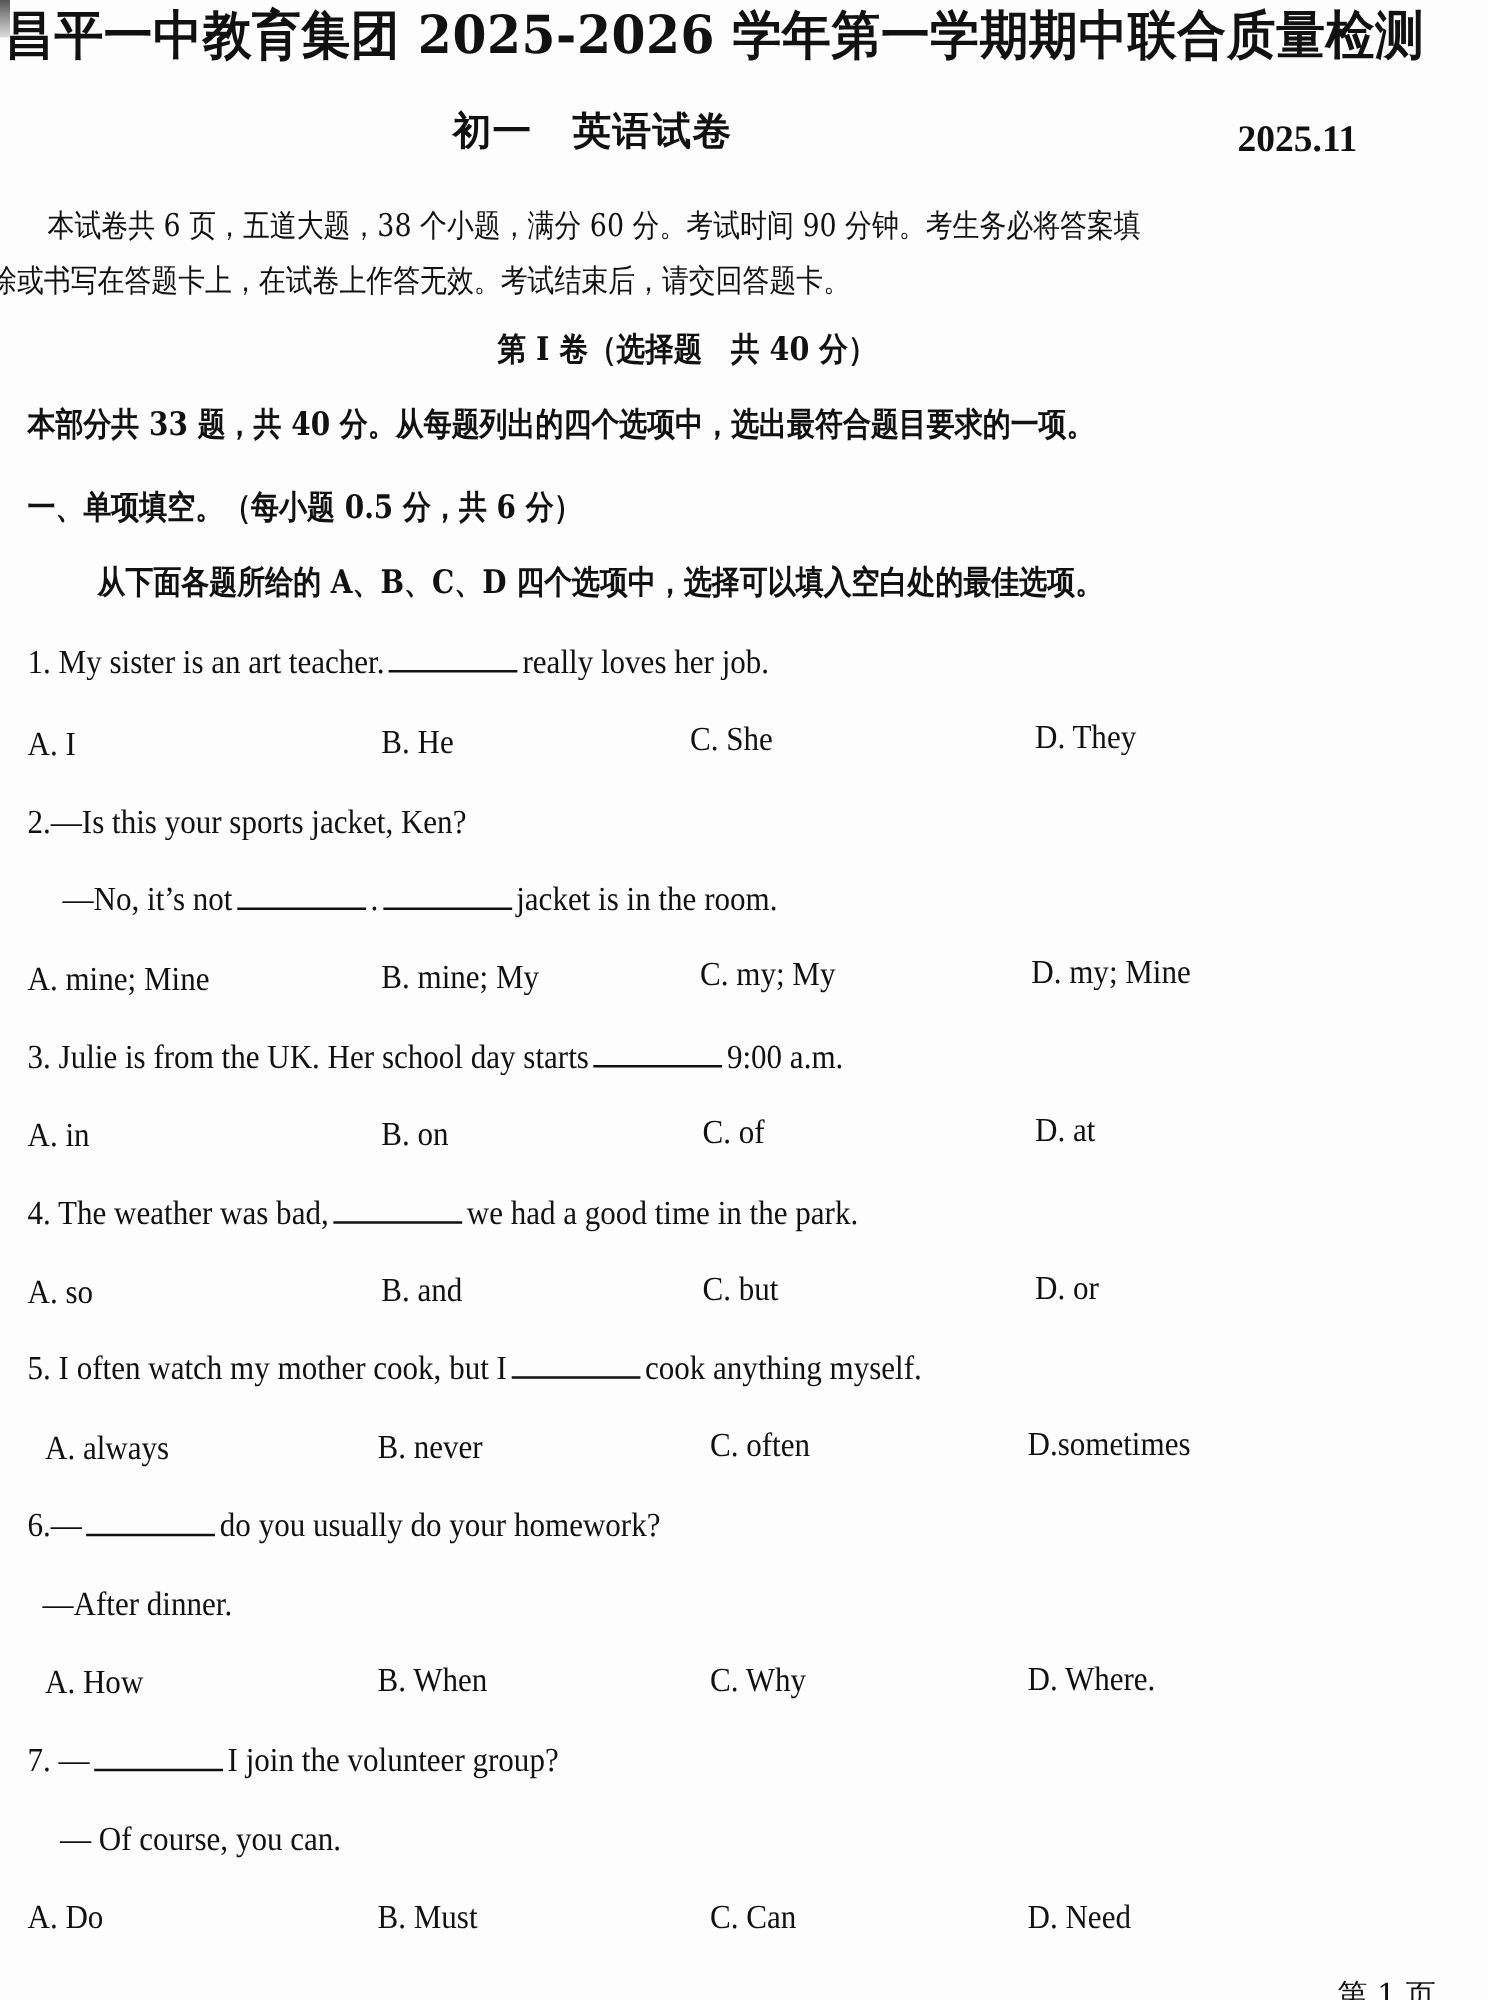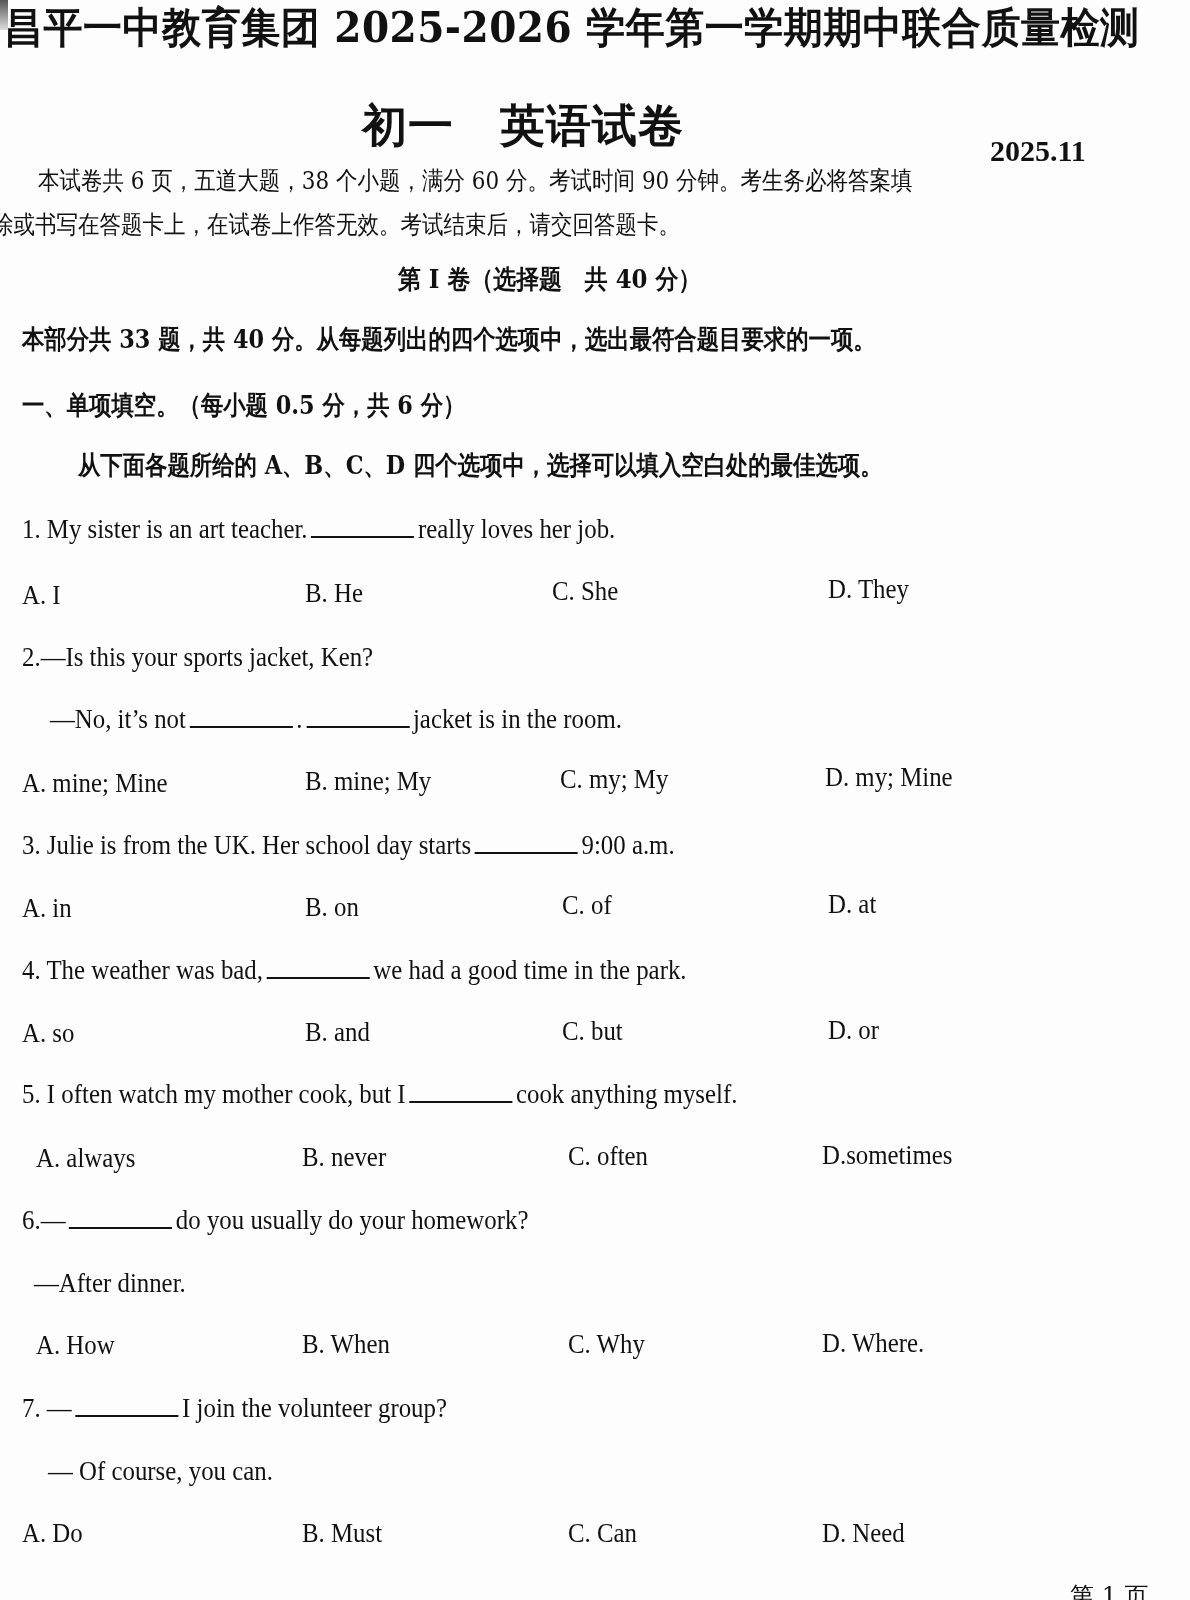--- a/index.html
+++ b/index.html
@@ -7,22 +7,22 @@
     width: 1190px; height: 1600px; overflow: hidden;
     background: #fdfdfd; color: #111;
     font-family: "Liberation Serif", "DejaVu Serif", serif;
     position: relative;
   }
   .abs { position: absolute; white-space: nowrap; }
   .title {
     left: 4px; top: 0px; font-size: 42px; font-weight: bold; letter-spacing: 0.5px;
     font-family: "DejaVu Serif", "Liberation Serif", serif; transform: scaleX(0.93); transform-origin: left top;
   }
-  .subtitle { left: 362px; top: 96px; font-size: 45px; font-weight: bold; letter-spacing: 1px; font-family: "DejaVu Serif", serif; }
-  .date { left: 990px; top: 95px; font-size: 30px; font-weight: bold; font-family: "Liberation Serif", serif; margin-top: 39px; }
+  .subtitle { left: 362px; top: 84px; font-size: 31px; font-weight: bold; letter-spacing: 1px; font-family: "DejaVu Serif", serif; }
+  .date { left: 990px; top: 95px; font-size: 30px; font-weight: bold; font-family: "Liberation Serif", serif; }
   .intro { font-size: 25px; font-family: "DejaVu Serif", serif; transform: scaleX(0.86); transform-origin: left top; }
   .part-title { left: 398px; top: 262px; font-size: 26px; font-weight: bold; font-family: "DejaVu Serif", serif; transform: scaleX(0.88); transform-origin: left top; }
   .instr { font-size: 26px; font-weight: bold; font-family: "DejaVu Serif", serif; transform: scaleX(0.86); transform-origin: left top; }
   .q { font-size: 27px; font-family: "Liberation Serif", serif; transform: scaleX(0.92); transform-origin: left top; }
   .opt { font-size: 27px; font-family: "Liberation Serif", serif; transform: scaleX(0.92); transform-origin: left top; }
   .blank { display: inline-block; width: 112px; border-bottom: 2px solid #111; height: 1px; vertical-align: baseline; margin: 0 4px; }
   .pagenum { left: 1070px; top: 1580px; font-size: 24px; font-family: "DejaVu Serif", serif; }
   .edge { position: absolute; left: 0; top: 0; width: 8px; height: 30px; background: linear-gradient(#555,#ddd); }
 </style>
 </head>

